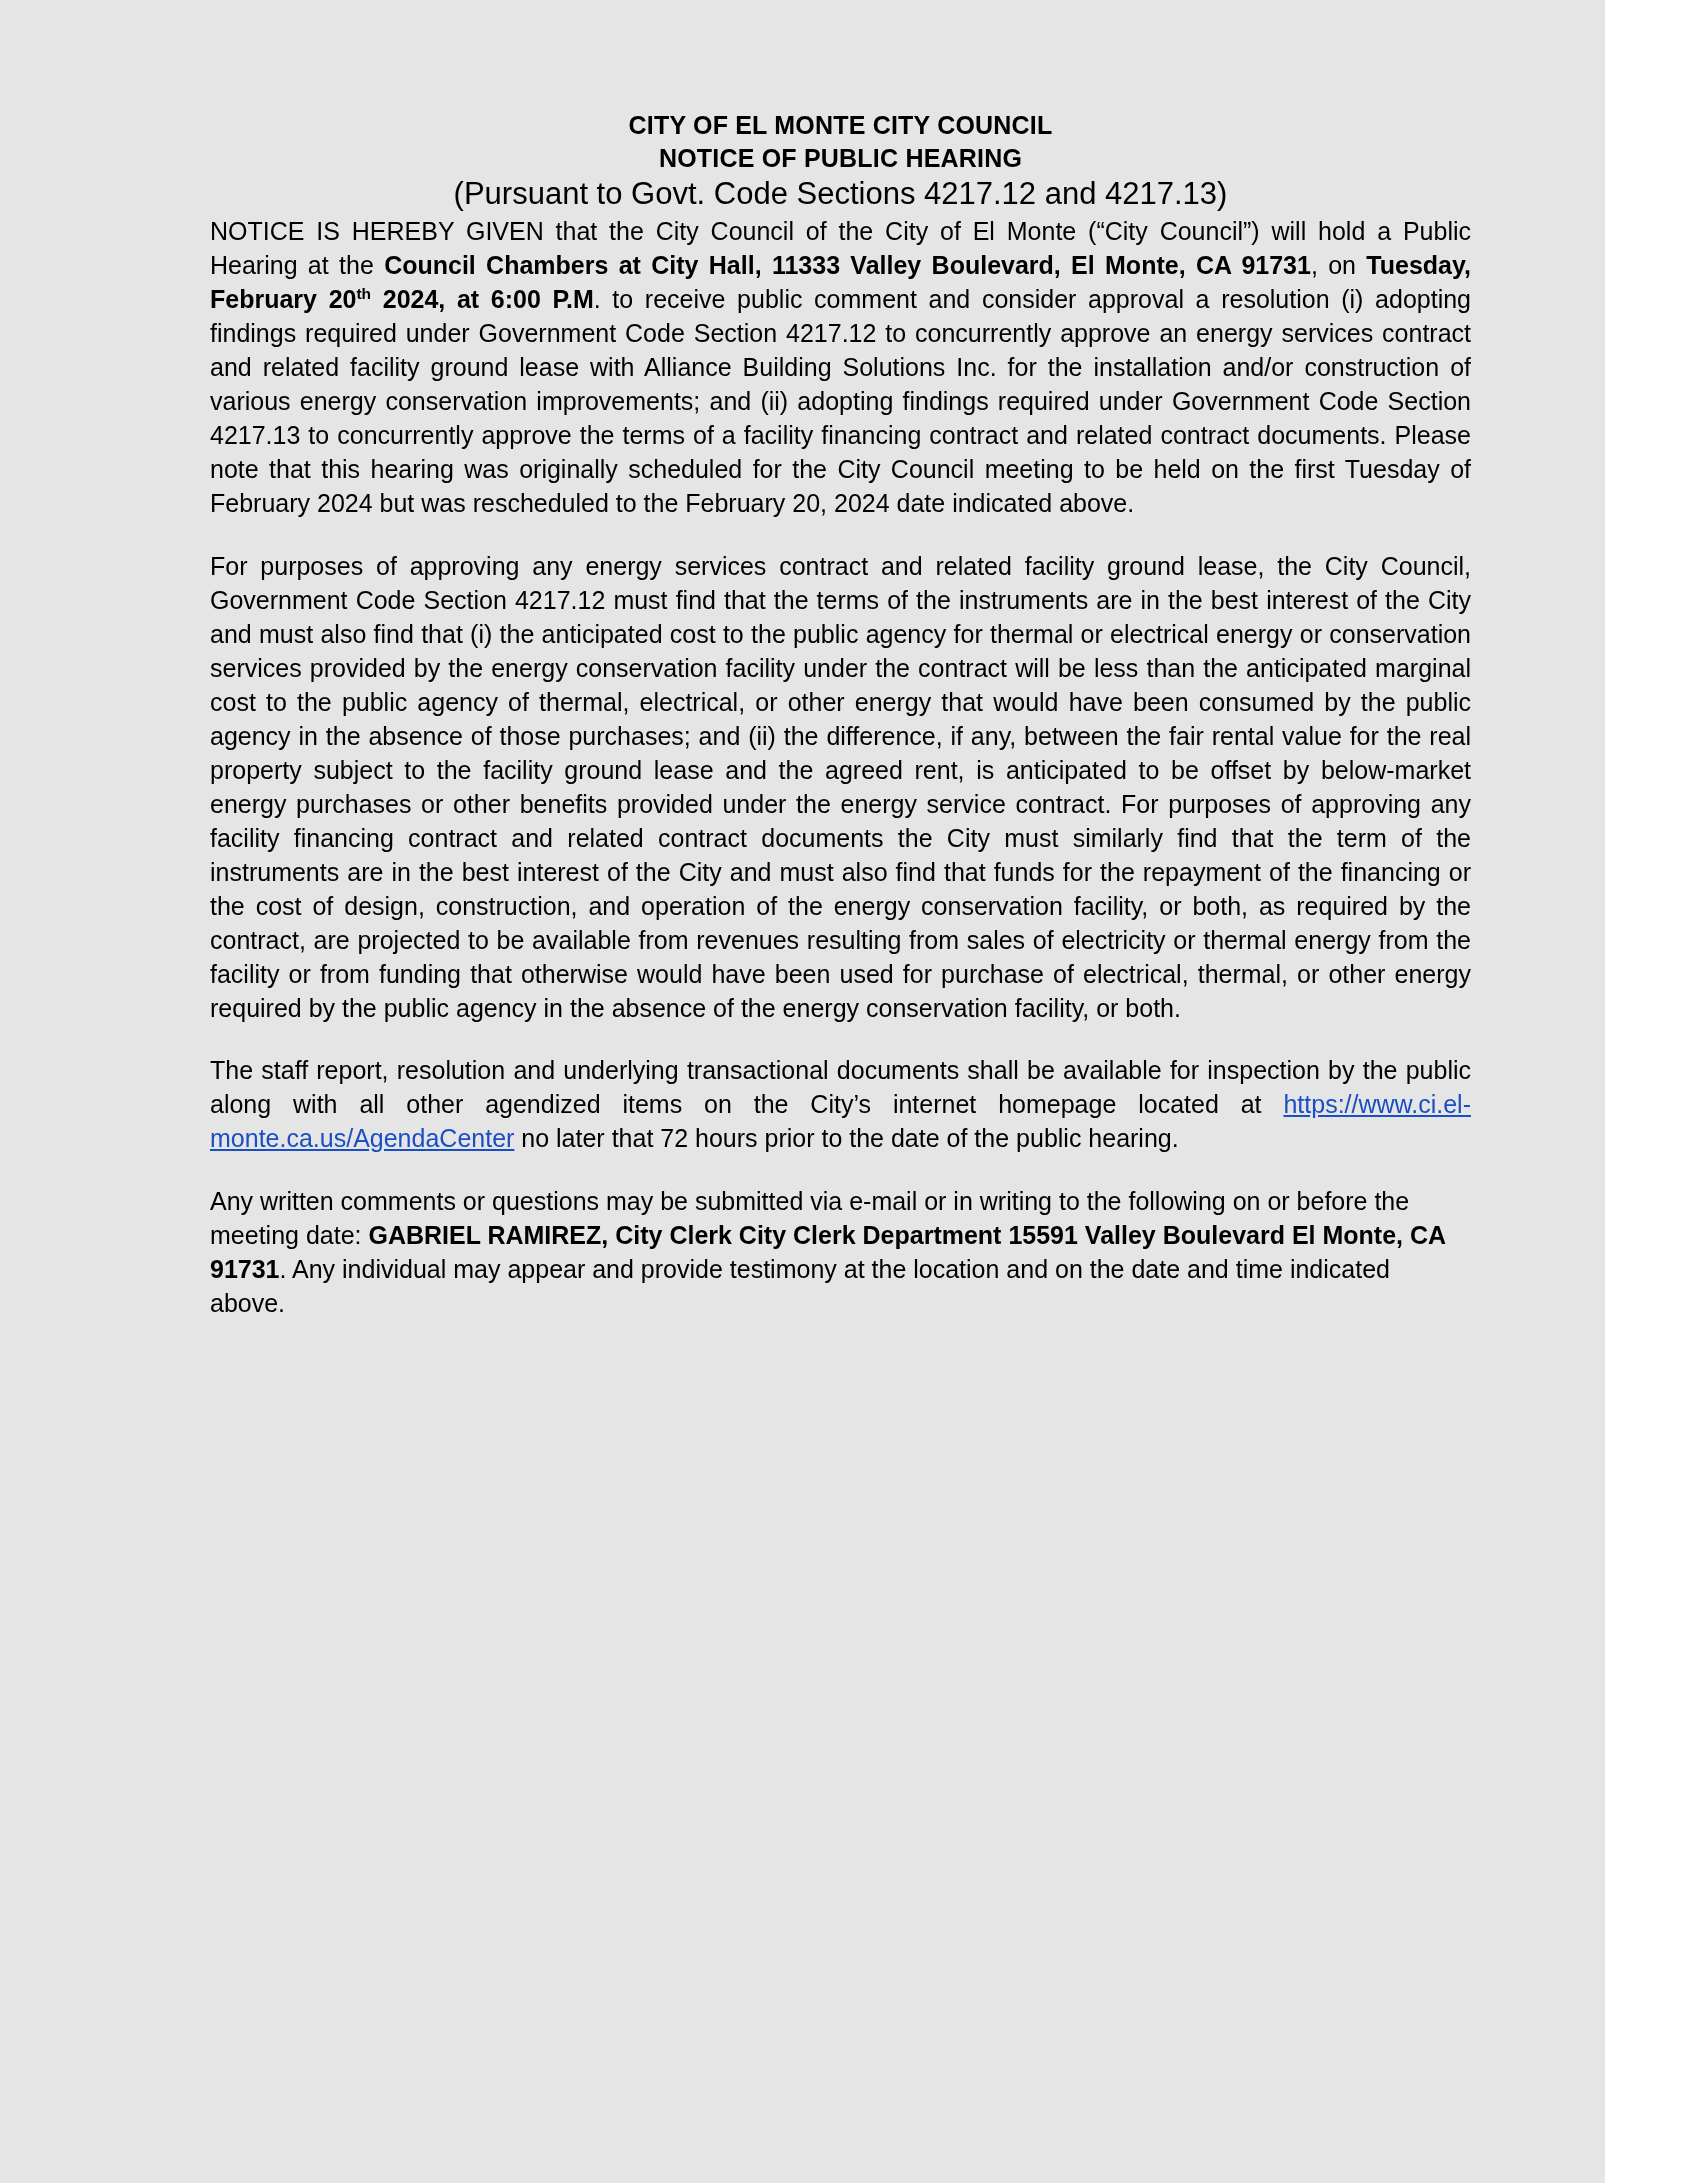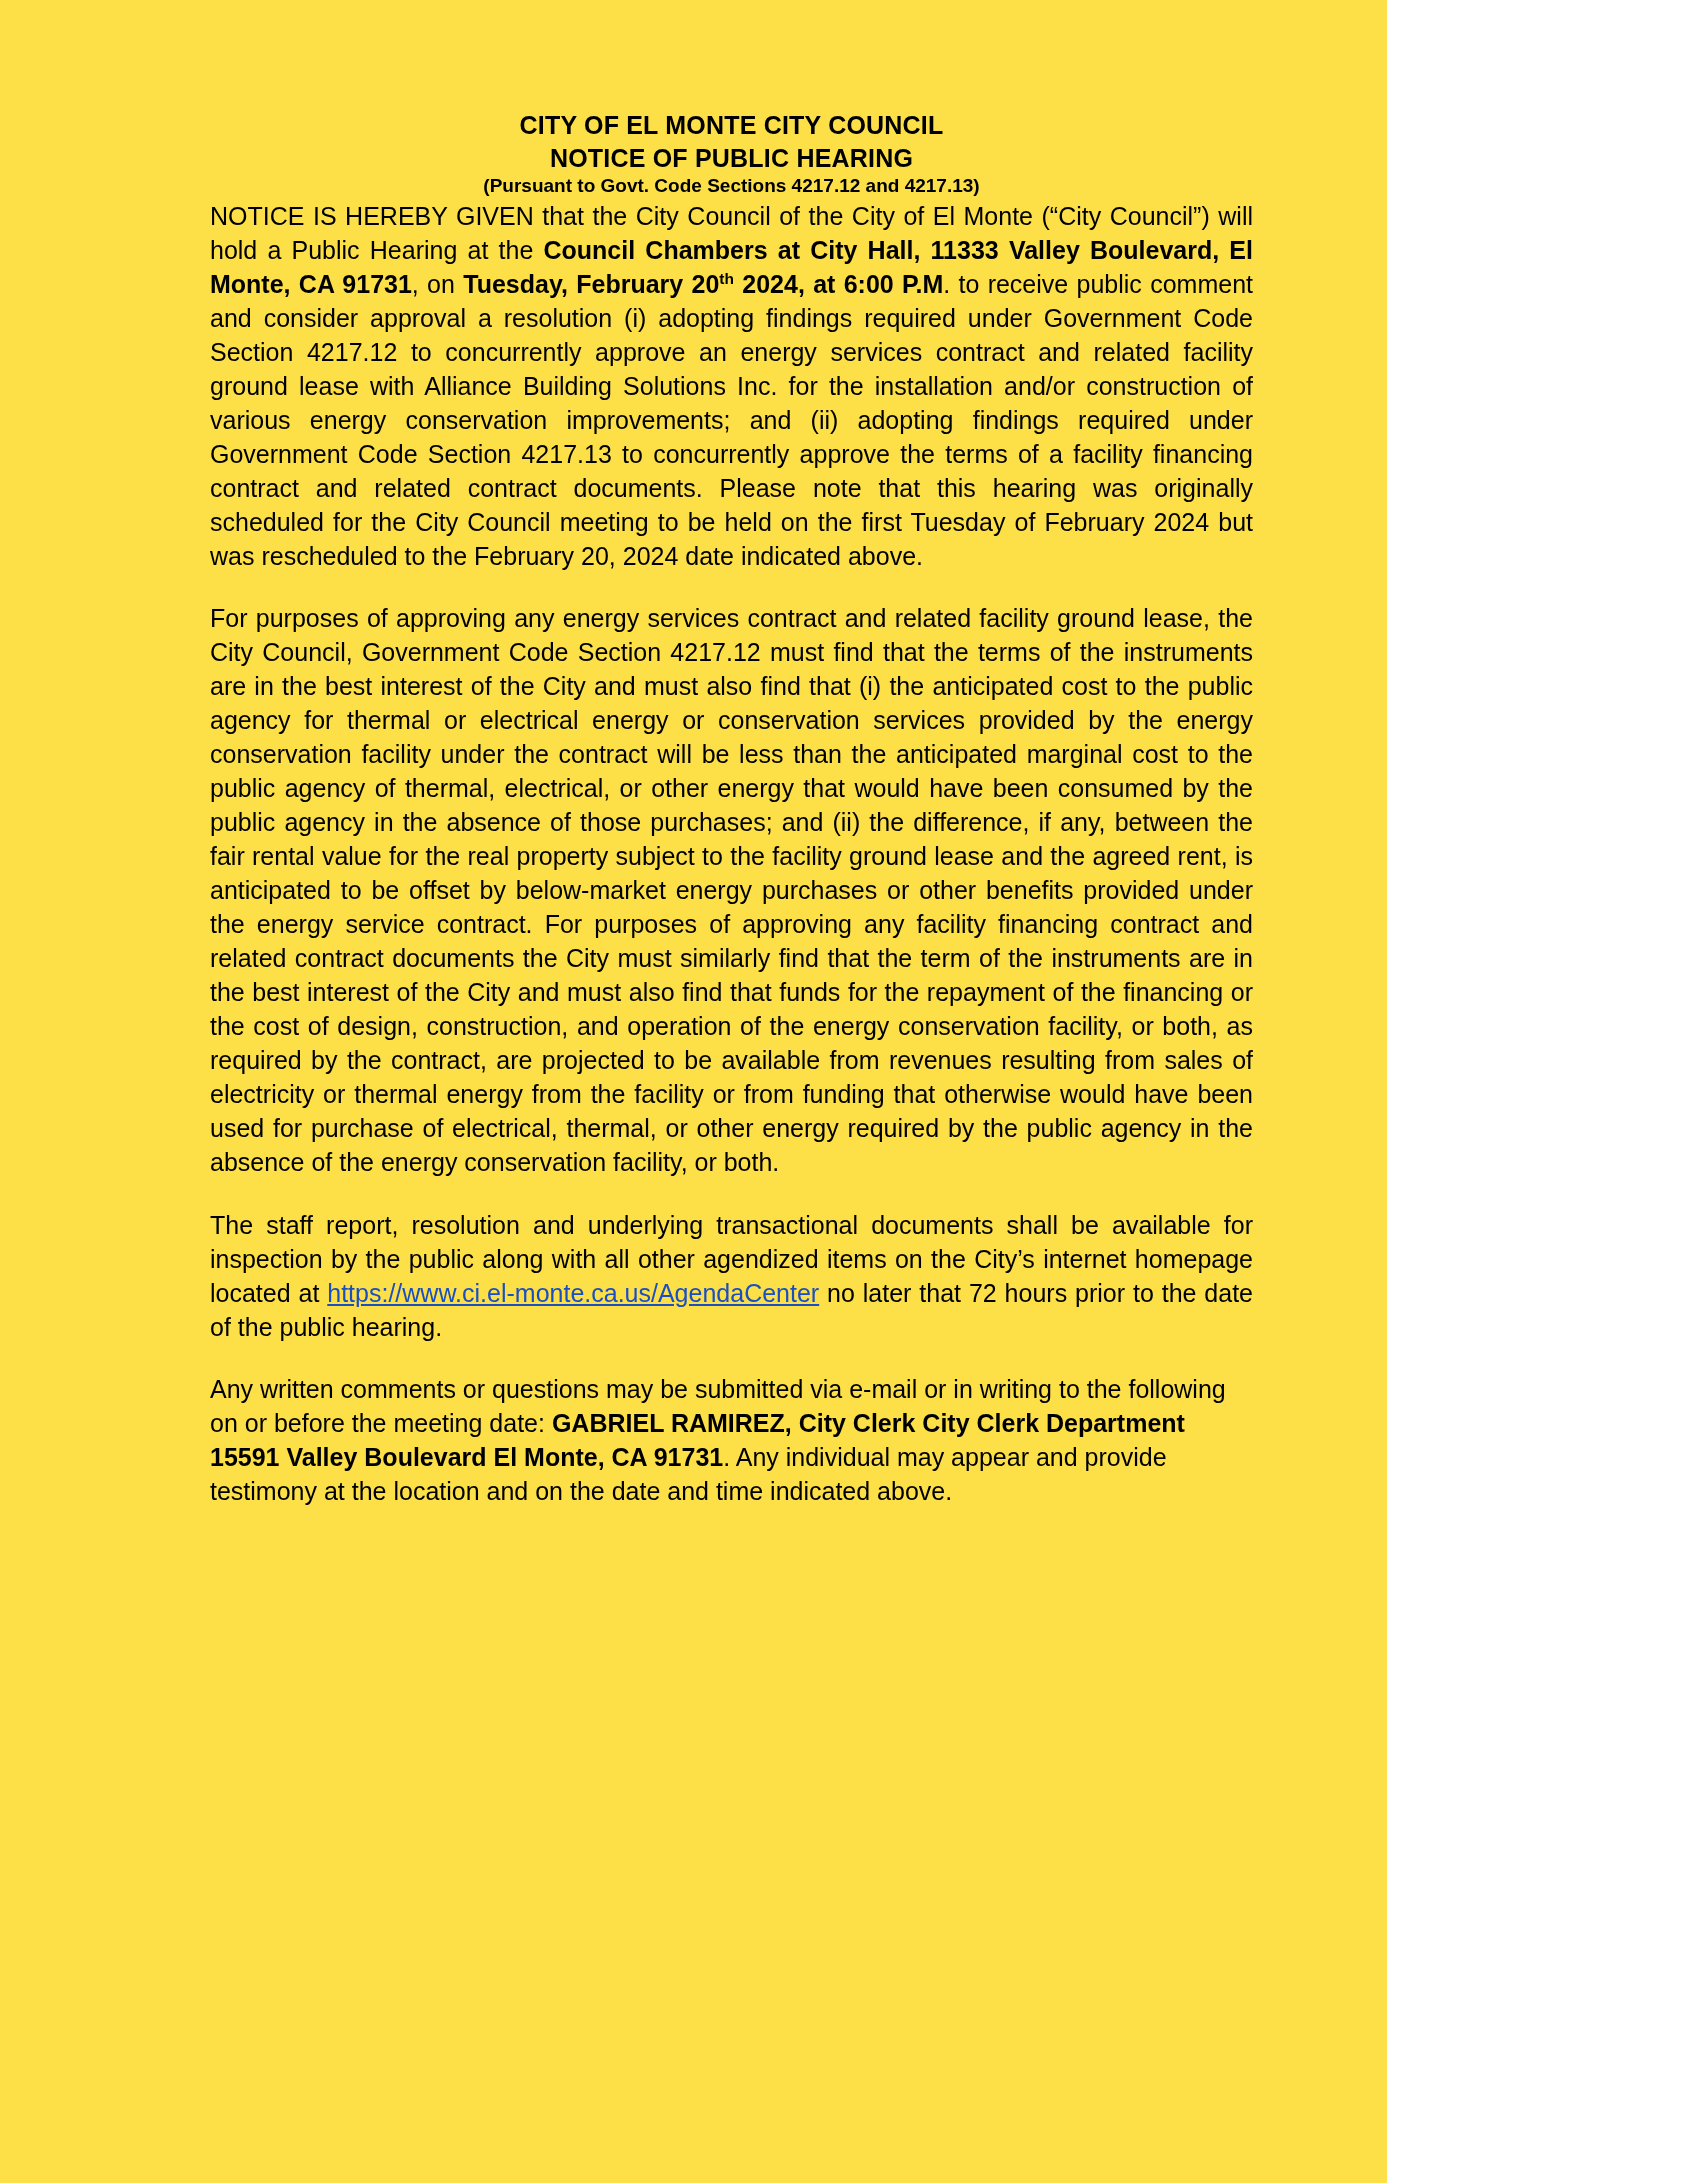--- a/index.html
+++ b/index.html
@@ -8,40 +8,40 @@
     background: #ffffff;
   }
   body {
     width: 1687px;
     min-height: 2183px;
     font-family: "Liberation Sans", sans-serif;
     color: #000000;
     -webkit-font-smoothing: antialiased;
   }
   .page {
-    width: 1387px;
+    width: 1605px;
     min-height: 2183px;
     box-sizing: border-box;
     padding: 109px 134px 101px 210px;
-    background: #fde047;
+    background: #e5e5e5;
   }
   .header-block {
     text-align: center;
     margin-bottom: 0;
   }
   .hdr-line {
     font-size: 25px;
     line-height: 1.30;
     font-weight: bold;
     letter-spacing: 0.2px;
   }
   .hdr-sub {
-    font-size: 19px;
+    font-size: 31px;
     line-height: 1.30;
-    font-weight: bold;
+    font-weight: normal;
   }
   .body-block {
   }
   p.para {
     font-size: 25px;
     line-height: 1.36;
     text-align: justify;
     margin: 0 0 28.6px 0;
     text-justify: inter-word;
   }

